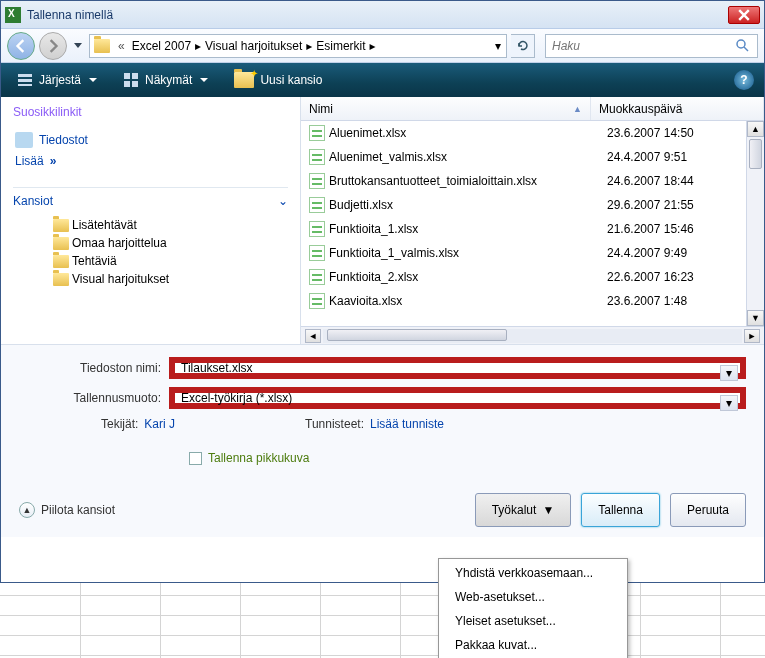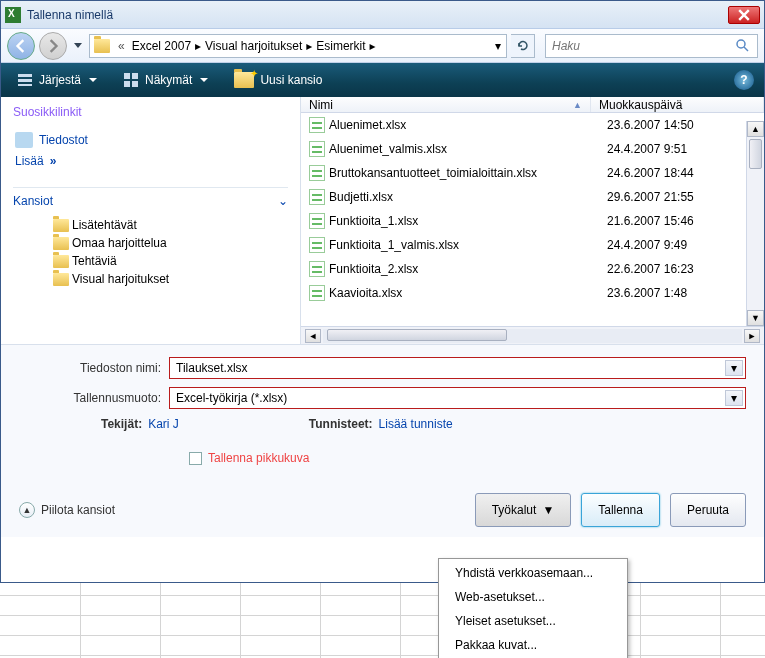--- a/index.html
+++ b/index.html
@@ -44,21 +44,21 @@
 .favitem .ficon { width:18px; height:16px; background:#b8d8f0; border-radius:2px; position:relative; }
 .more-arrow { font-weight:bold; }
 .folders-section { margin-top:16px; }
 .folders-head { color:#0645ad; display:flex; justify-content:space-between; align-items:center; border-top:1px solid #e0e8f0; padding-top:6px; cursor:pointer; }
 .folders-tree { margin-top:8px; padding-left:40px; }
 .tree-item { display:flex; align-items:center; gap:3px; padding:2px 0; cursor:pointer; }
 .tree-folder { width:16px; height:13px; background: linear-gradient(#ffe89a,#e8c050); border-radius:1px; position:relative; }
 .tree-folder::before { content:""; position:absolute; top:-3px; left:0; width:6px; height:3px; background:#e8c050; border-radius:1px 1px 0 0;}
 
 .filepane { flex:1; display:flex; flex-direction:column; position:relative; }
-.colheads { height:16px; display:flex; background:linear-gradient(#fdfdfe,#eef2f8); border-bottom:1px solid #d0d8e8;justify-content:flex-end; }
+.colheads { height:24px; display:flex; background:linear-gradient(#fdfdfe,#eef2f8); border-bottom:1px solid #d0d8e8;justify-content:flex-end; }
 .colh { padding:4px 8px; border-right:1px solid #e0e6f0; display:flex; align-items:center; justify-content:space-between; cursor:pointer; }
 .colh.name { flex:0 0 290px; }
 .colh.date { flex:1; }
 .sort-asc { color:#6a8ac5; font-size:9px; }
 .files { flex:1; overflow:hidden; }
 .file-row { display:flex; align-items:center; height:24px; padding-left:8px; cursor:pointer; }
 .file-icon { width:16px; height:16px; margin-right:4px; background:#fff; border:1px solid #9c9; position:relative; }
 .file-icon::after { content:""; position:absolute; left:2px; top:4px; width:10px; height:7px; background:linear-gradient(#6b6 33%,#fff 33%,#fff 66%,#6b6 66%);}
 .file-name { width:278px; }
 .file-date { flex:1; }
@@ -66,30 +66,30 @@
 .hs-arrow { width:16px; height:14px; background:linear-gradient(#f8f8f8,#e0e0e0); border:1px solid #b0b8c8; cursor:pointer; display:flex; align-items:center; justify-content:center; font-size:9px; }
 .hs-track { flex:1; height:14px; background:#e8ecf4; margin:0 2px; position:relative; }
 .hs-thumb { position:absolute; left:4px; top:0; width:180px; height:12px; background:linear-gradient(#f0f0f5,#d0d5e0); border:1px solid #a8b0c0; border-radius:2px; }
 .vscroll { position:absolute; right:0; top:24px; bottom:18px; width:18px; background:#f0f2f8; border-left:1px solid #d0d8e8; }
 .vs-arrow { height:16px; background:linear-gradient(#f8f8f8,#e0e0e0); border:1px solid #b0b8c8; cursor:pointer; display:flex; align-items:center; justify-content:center; font-size:9px;}
 .vs-thumb { position:absolute; top:18px; left:2px; right:2px; height:30px; background:linear-gradient(90deg,#f0f0f5,#d0d5e0); border:1px solid #a8b0c0; border-radius:2px;}
 
 .bottom { border-top:1px solid #d8e0ec; padding:12px 18px 10px; background:#f7f9fd; }
 .formrow { display:flex; align-items:center; margin-bottom:8px; }
 .formlabel { width:150px; text-align:right; padding-right:8px; color:#333; }
-.combo { flex:1; height:22px; border:1px solid #b91c1c; background:#fff; display:flex; align-items:center; padding:0 6px; position:relative; }
+.combo { flex:1; height:22px; border:6px solid #b91c1c; background:#fff; display:flex; align-items:center; padding:0 6px; position:relative; }
 .combo .cdrop { position:absolute; right:2px; top:2px; width:18px; height:16px; background:linear-gradient(#f4f6fa,#dde4f0); border:1px solid #c0c8d8; display:flex; align-items:center; justify-content:center; cursor:pointer; }
 .metarow { display:flex; padding-left:82px; margin-top:8px; }
 .metaitem { display:flex; gap:6px; }
-.metaitem .mlabel { color:#333;font-weight:bold; }
+.metaitem .mlabel { color:#333; }
 .metaitem .mval { color:#0645ad; cursor:pointer; }
 .metaitem.second { margin-left:130px; }
 .checkrow { display:flex; align-items:center; gap:6px; padding-left:170px; margin-top:20px; }
 .checkbox { width:13px; height:13px; border:1px solid #8aa; background:#fff; cursor:pointer; }
-.checkrow label { color:#ef4444; cursor:pointer; }
+.checkrow label { color:#4d7c0f; cursor:pointer; }
 .btnrow { display:flex; align-items:center; margin-top:28px; gap:10px; }
 .hidefolders { display:flex; align-items:center; gap:6px; color:#333; cursor:pointer; }
 .hidefolders .circ { width:16px; height:16px; border:1px solid #8aa; border-radius:50%; display:flex; align-items:center; justify-content:center; background:linear-gradient(#fff,#e8eef6); font-size:9px;}
 .btnrow .spacer { flex:1; }
 .btn { height:23px; padding:16px 16px; border:1px solid #8a9ab8; background:linear-gradient(#fefefe,#e4e8f0); border-radius:3px; cursor:pointer; display:flex; align-items:center; gap:6px; }
 .btn.primary { border:1px solid #3aa4d8; box-shadow:0 0 2px #5bd; background:linear-gradient(#fcfeff,#d8ecf8);}
 .btn.tools { background:linear-gradient(#f0f0f0,#d8d8d8); }
 
 .menu { position:absolute; left:438px; top:558px; width:190px; background:#fff; border:1px solid #979797; box-shadow:2px 2px 4px rgba(0,0,0,0.25); padding:2px; z-index:10; }
 .menu-item { padding:5px 14px; cursor:pointer; }

